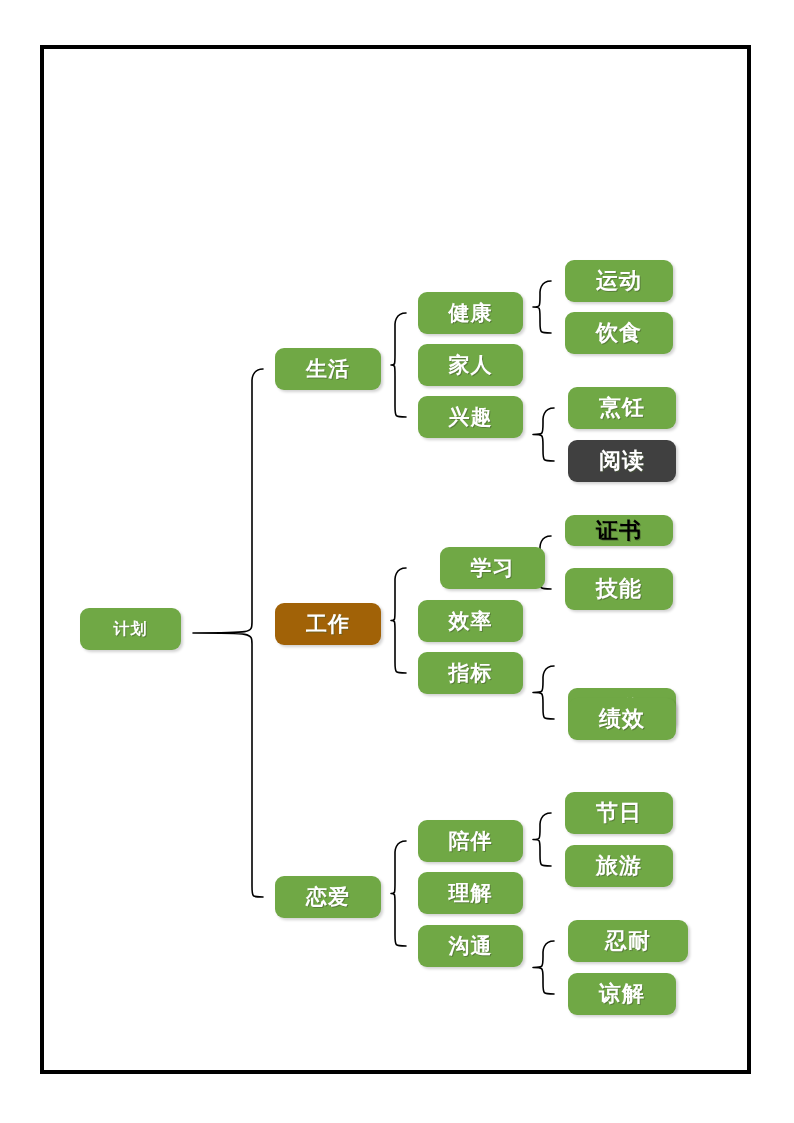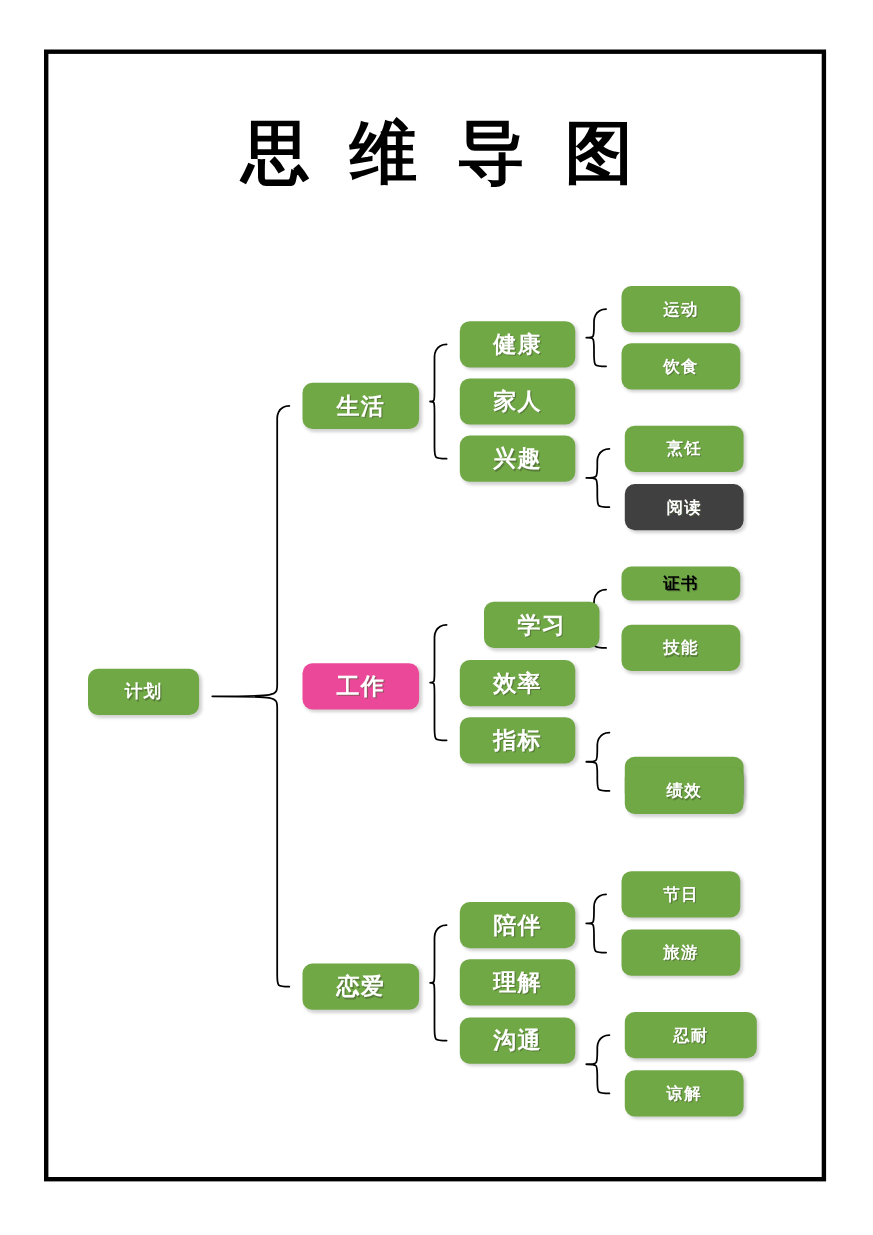--- a/index.html
+++ b/index.html
@@ -63,29 +63,28 @@
     align-items: center;
     justify-content: center;
     letter-spacing: 1px;
     text-shadow: 1px 1px 0 rgba(70,90,50,0.55);
     box-shadow: 2px 2px 3px rgba(0,0,0,0.18);
     font-family: "DejaVu Sans", "Liberation Sans", sans-serif;
   }
   .node.lvl1 { font-size: 16px; justify-content: center; }
   .node.lvl2 { font-size: 21px; }
   .node.lvl3 { font-size: 21px; }
-  .node.lvl4 { font-size: 15px; }
+  .node.lvl4 { font-size: 22px; }
 </style>
 </head>
 <body>
 
 <div id="page">
   <div id="page-frame"></div>
 
-  <div id="title">思维导图</div>
 
   <svg id="svg-layer" viewBox="0 0 794 1123" xmlns="http://www.w3.org/2000/svg">
     <g id="connectors" fill="none" stroke="#000000" stroke-width="1.6" stroke-linecap="round" stroke-linejoin="round">
         <path d="M 263 369 C 252 369 252 380 252 380 L 252 622 C 252 633 252 633 193 633 C 252 633 252 633 252 644 L 252 886 C 252 897 252 897 263 897" stroke="#000000"></path>
         <path d="M 406 313 C 395 313 395 324 395 324 L 395 354 C 395 365 395 365 391 365 C 395 365 395 365 395 376 L 395 406 C 395 417 395 417 406 417" stroke="#000000"></path>
         <path d="M 551 281 C 540 281 540 292 540 292 L 540 296 C 540 307 540 307 533 307 C 540 307 540 307 540 318 L 540 322 C 540 333 540 333 551 333" stroke="#000000"></path>
         <path d="M 554 408 C 543 408 543 419 543 419 L 543 423.5 C 543 434.5 543 434.5 533 434.5 C 543 434.5 543 434.5 543 445.5 L 543 450 C 543 461 543 461 554 461" stroke="#000000"></path>
         <path d="M 406 568 C 395 568 395 579 395 579 L 395 609.5 C 395 620.5 395 620.5 391 620.5 C 395 620.5 395 620.5 395 631.5 L 395 662 C 395 673 395 673 406 673" stroke="#000000"></path>
         <path d="M 551 536 C 540 536 540 547 540 547 L 540 551.5 C 540 562.5 540 562.5 533 562.5 C 540 562.5 540 562.5 540 573.5 L 540 578 C 540 589 540 589 551 589" stroke="#000000"></path>
         <path d="M 554 666 C 543 666 543 677 543 677 L 543 681.5 C 543 692.5 543 692.5 533 692.5 C 543 692.5 543 692.5 543 703.5 L 543 708 C 543 719 543 719 554 719" stroke="#000000"></path>
@@ -116,21 +115,21 @@
       </div>
       <div class="node lvl3" style="left: 418px; top: 396px; width: 105px; height: 42px; background: rgb(112, 168, 69); color: rgb(255, 255, 255);">
         <span>兴趣</span>
       </div>
       <div class="node lvl4" style="left: 568px; top: 387px; width: 108px; height: 42px; background: rgb(112, 168, 69); color: rgb(255, 255, 255);">
         <span>烹饪</span>
       </div>
       <div class="node lvl4" style="left: 568px; top: 440px; width: 108px; height: 42px; background: #404040; color: rgb(255, 255, 255);">
         <span>阅读</span>
       </div>
-      <div class="node lvl2" style="left: 275px; top: 603px; width: 106px; height: 42px; background: #ec4899; color: rgb(255, 255, 255);">
+      <div class="node lvl2" style="left: 275px; top: 603px; width: 106px; height: 42px; background: #a16207; color: rgb(255, 255, 255);">
         <span>工作</span>
       </div>
       <div class="node lvl3" style="left: 440px; top: 547px; width: 105px; height: 42px; background: rgb(112, 168, 69); color: rgb(255, 255, 255);">
         <span>学习</span>
       </div>
       <div class="node lvl4" style="left: 565px; top: 515px; width: 108px; height: 31px; background: rgb(112, 168, 69); color: #000000;">
         <span>证书</span>
       </div>
       <div class="node lvl4" style="left: 565px; top: 568px; width: 108px; height: 42px; background: rgb(112, 168, 69); color: rgb(255, 255, 255);">
         <span>技能</span>

